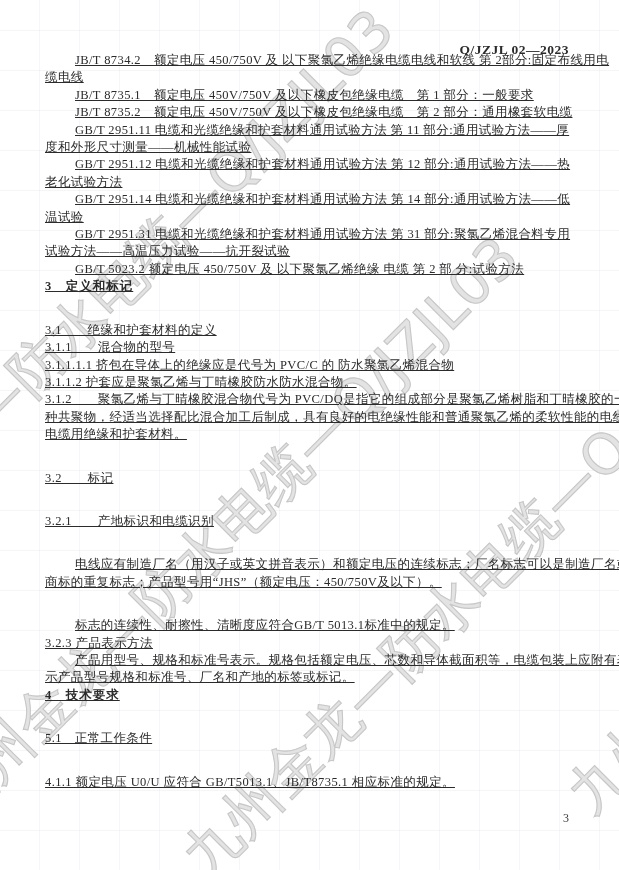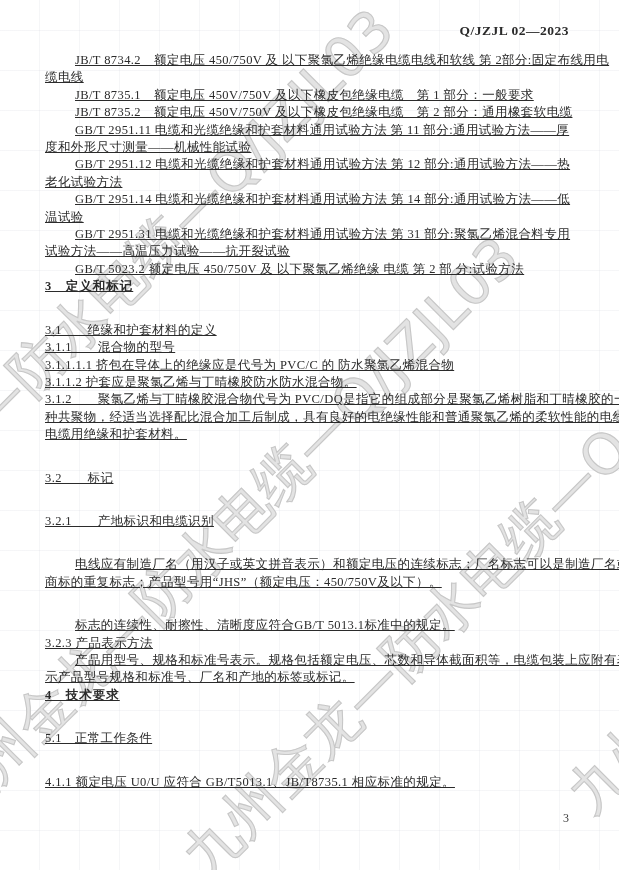--- a/index.html
+++ b/index.html
@@ -36,21 +36,21 @@
     pointer-events:none;
     user-select:none;
   }
   .wm1{left:-180px;top:548px;}
   .wm2{left:-55px;top:776px;}
   .wm3{left:193px;top:831px;}
   .wm4{left:578px;top:768px;}
   
   .header-code{
     position:absolute;
-    top:23px;right:50px;
+    top:42px;right:50px;
     z-index:2;
     font-size:13.5px;
     font-weight:bold;
     letter-spacing:0.5px;
     font-family:"Liberation Serif","DejaVu Serif",serif;
   }
   
   .content{
     position:absolute;
     left:45px;top:52px;

